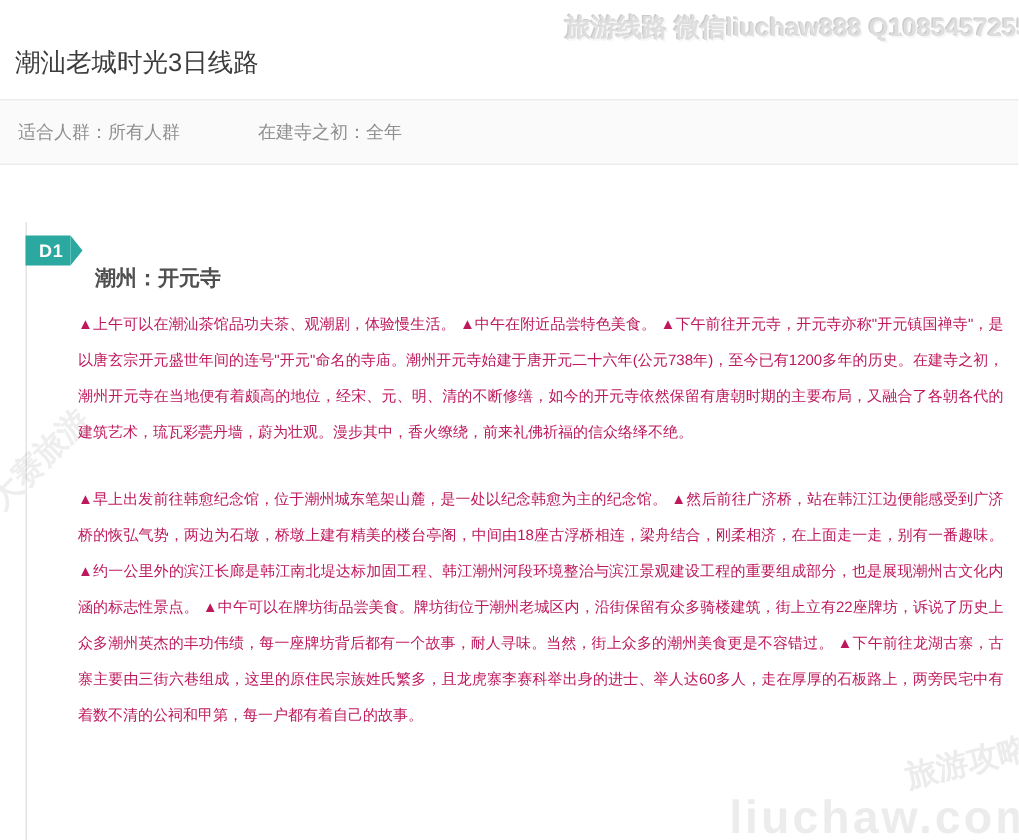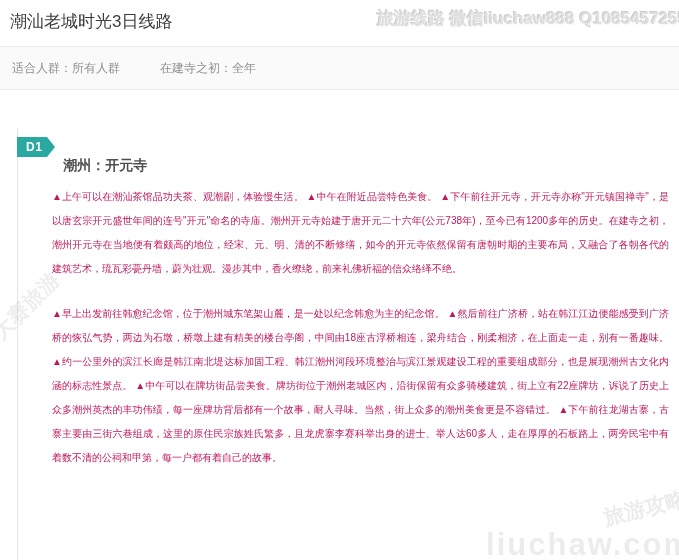--- a/index.html
+++ b/index.html
@@ -3,32 +3,32 @@
 <meta charset="utf-8">
 <style>
   :root { --badge: #2ba9a1; }
   * { box-sizing: border-box; }
   html,body { margin:0; padding:0; }
   body {
     width:679px; height:560px; overflow:hidden; position:relative;
     background:#ffffff;
     font-family:"Liberation Sans","DejaVu Sans",sans-serif;
   }
-  .header { padding:10px 10px 8px 10px; height:46px; }
+  .header { padding:10px 10px 8px 10px; height:46px;margin-top:20px; }
   .page-title { font-size:17px; font-weight:400; color:#3c3c3c; }
   .wm-top {
     position:absolute; top:7px; right:-8px; white-space:nowrap;
     font-size:17px; font-weight:bold; color:#dedede;
     text-shadow:1px 1px 0 #f7f7f7, -1px -1px 0 #cccccc;
     pointer-events:none;
   }
   .meta-bar {
     height:44px; background:#fafafa;
     border-top:1px solid #ececec; border-bottom:1px solid #ececec;
-    display:flex; align-items:center; gap:40px; padding:0 12px;
+    display:flex; align-items:center; gap:52px; padding:0 12px;
     font-size:12px; color:#8f8f8f;
   }
   .timeline { position:relative; padding-top:28px; }
   .tl-line {
     position:absolute; left:17px; top:38px; width:1px; height:1200px;
     background:#e4e4e4;
   }
   .day { position:relative; margin-bottom:21px; }
   .day-header { display:flex; align-items:center; }
   .day-badge {

